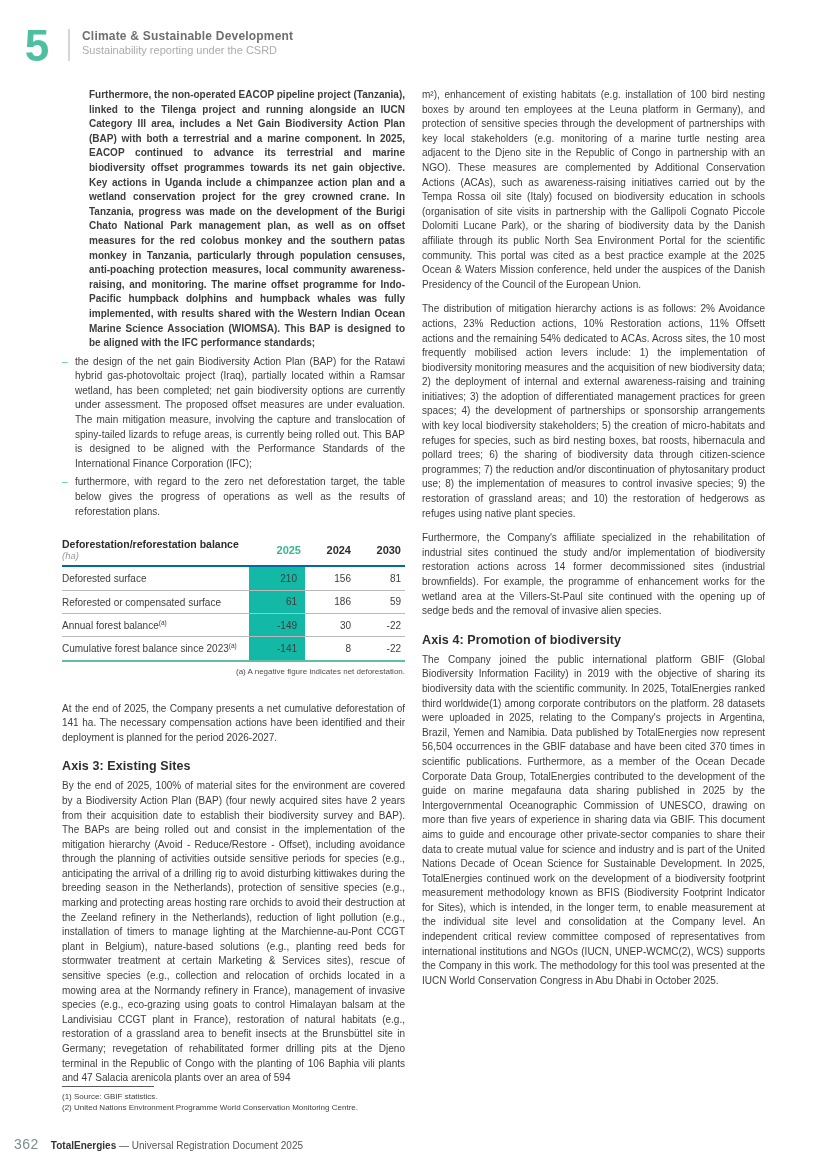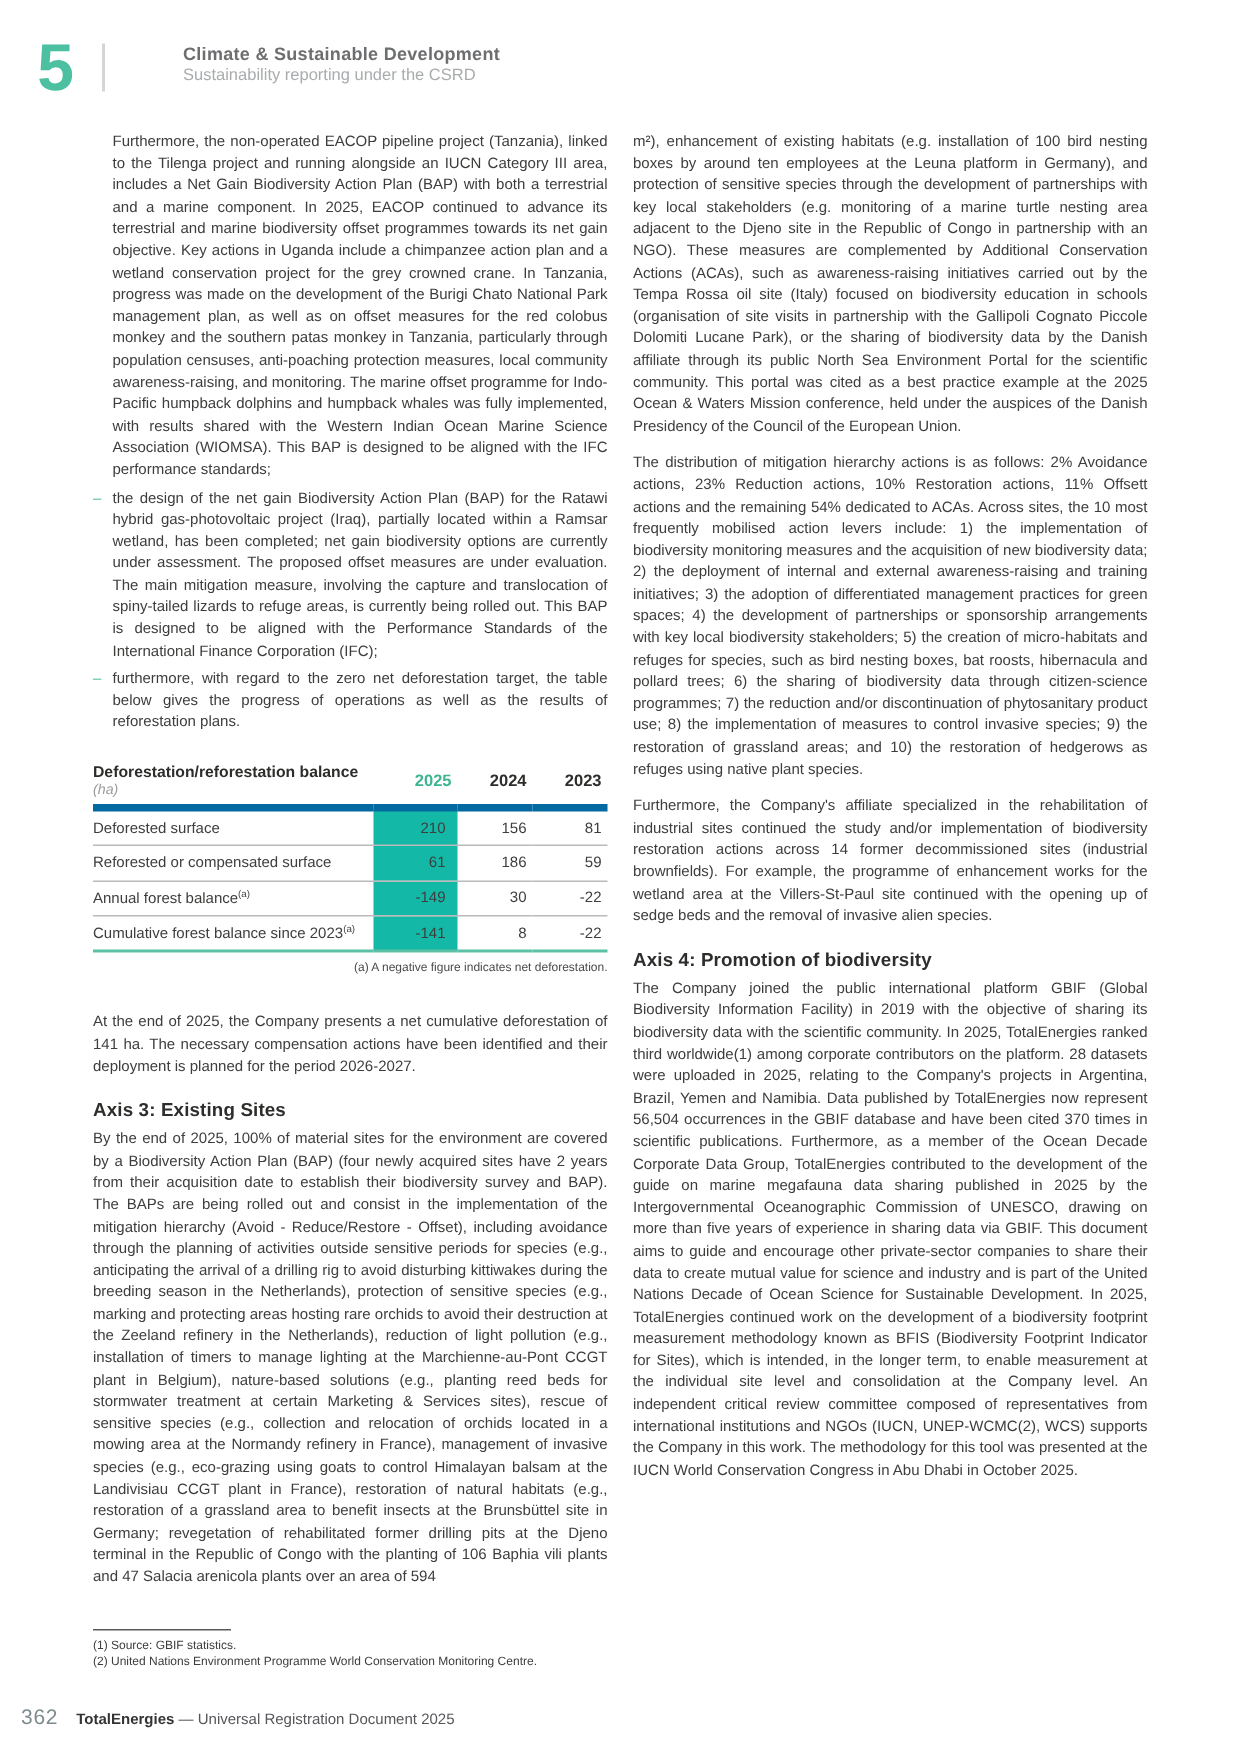--- a/index.html
+++ b/index.html
@@ -19,54 +19,54 @@
     display: flex; align-items: flex-start;
   }
   .chapter-num {
     font-size: 44px; font-weight: bold; color: #4ec0a2;
     line-height: 40px; width: 38px; text-align: center;
   }
   .header-divider {
     width: 2px; height: 32px; background: #d4d5d6;
     margin: 3px 12px 0 12px;
   }
-  .chapter-titles { padding-top: 3px; margin-left: 40px; }
+  .chapter-titles { padding-top: 3px; }
   .chapter-title { font-size: 12px; font-weight: bold; color: #6d6e70; letter-spacing: .2px; }
   .chapter-subtitle { font-size: 11px; color: #a9abad; margin-top: 1px; }
 
   
   .columns {
     position: absolute; top: 88px; left: 62px;
     width: 703px;
     display: flex; gap: 17px;
   }
   .col { width: 343px; }
   .body {
     font-size: 10px; line-height: 14.6px;
     text-align: justify; color: #3d3d3c;
   }
-  .indent { margin-left: 13px; }
+  .indent { margin-left: 27px; font-weight: bold; }
   .bullet { display: flex; margin-top: 4px; }
   .bullet .dash { color: #4ec0a2; width: 13px; flex: 0 0 13px; font-size: 10px; line-height: 14.6px; }
   .axis-heading {
     font-size: 12.5px; font-weight: bold; color: #2d2d2c;
     margin: 14px 0 6px 0; letter-spacing: .1px;
   }
   .mt { margin-top: 10px; }
 
   
   .data-table {
     width: 100%; border-collapse: collapse;
     margin-top: 14px;
     font-size: 10px;
   }
   .data-table th, .data-table td { padding: 5px 4px 5px 0; }
   .t-label { font-weight: bold; color: #2d2d2c; font-size: 10.5px; }
   .t-unit { font-style: italic; color: #9a9b9c; font-weight: normal; font-size: 9.5px; }
-  .data-table thead th { text-align: left; border-bottom: 5px solid #0369a1; padding-bottom: 4px; }
+  .data-table thead th { text-align: left; border-bottom: 2px solid #0369a1; padding-bottom: 4px; }
   .data-table th.year { text-align: right; font-weight: bold; font-size: 11px; color: #2d2d2c; width: 50px; }
   .data-table th.year.y2025 { color: #3eb491; width: 56px; }
   .data-table td.label { color: #3d3d3c; margin-left: 39px; }
   .data-table td.val { text-align: right; }
   .data-table tbody tr { border-bottom: 1px solid #b9bab9; }
   .data-table tbody tr:last-child { border-bottom: 2px solid #5cc0a6; }
   .data-table td.hl { background: #14b8a6; padding-right: 8px; }
   .data-table sup { font-size: 6.5px; vertical-align: super; }
   .table-footnote { font-size: 8px; color: #4a4a49; margin-top: 5px; text-align: right; }
 
@@ -116,21 +116,21 @@
 
       <table class="data-table">
         <thead>
           <tr>
             <th>
               <span class="t-label">Deforestation/reforestation balance</span>
               <span class="t-unit">(ha)</span>
             </th>
             <th class="year y2025">2025</th>
             <th class="year">2024</th>
-            <th class="year">2023</th>
+            <th class="year">2030</th>
           </tr>
         </thead>
         <tbody>
           <tr>
             <td class="label"><span>Deforested surface</span><sup></sup></td>
             <td class="val hl">210</td>
             <td class="val">156</td>
             <td class="val">81</td>
           </tr>
           <tr>

